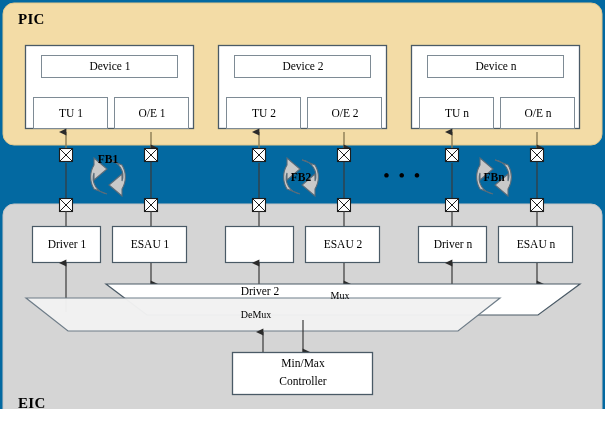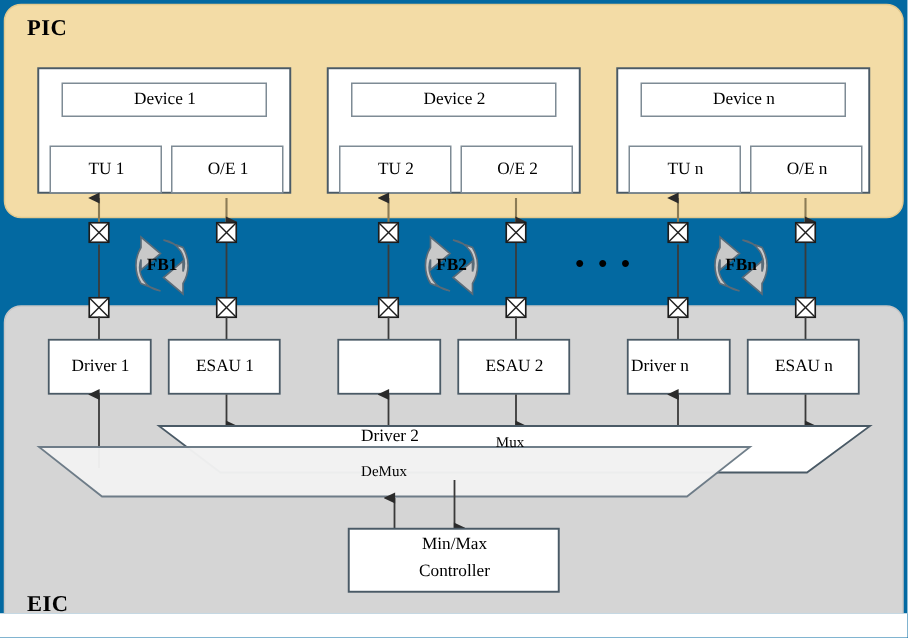--- a/index.html
+++ b/index.html
@@ -192,36 +192,36 @@
 
   </svg>
 
   <div class="lbl regionlbl" style="left:18px;top:8px;width:60px;height:22px;justify-content:flex-start;">PIC</div>
 
   <div class="lbl regionlbl" style="left:18px;top:392px;width:60px;height:22px;justify-content:flex-start;">EIC</div>
 
   <div class="lbl boxlbl" style="left:42px;top:56px;width:136px;height:22px;">Device 1</div>
   <div class="lbl boxlbl" style="left:34px;top:98px;width:74px;height:31px;">TU 1</div>
   <div class="lbl boxlbl" style="left:115px;top:98px;width:74px;height:31px;">O/E 1</div>
-  <div class="lbl fblbl" style="left:85px;top:166px;width:46px;height:22px;">FB1</div>
+  <div class="lbl fblbl" style="left:85px;top:148px;width:46px;height:22px;">FB1</div>
   <div class="lbl boxlbl" style="left:33px;top:227px;width:68px;height:36px;">Driver 1</div>
   <div class="lbl boxlbl" style="left:113px;top:227px;width:74px;height:36px;">ESAU 1</div>
 
   <div class="lbl boxlbl" style="left:235px;top:56px;width:136px;height:22px;">Device 2</div>
   <div class="lbl boxlbl" style="left:227px;top:98px;width:74px;height:31px;">TU 2</div>
   <div class="lbl boxlbl" style="left:308px;top:98px;width:74px;height:31px;">O/E 2</div>
   <div class="lbl fblbl" style="left:278px;top:166px;width:46px;height:22px;">FB2</div>
   <div class="lbl boxlbl" style="left:226px;top:227px;width:68px;height:36px;margin-top:47px;">Driver 2</div>
   <div class="lbl boxlbl" style="left:306px;top:227px;width:74px;height:36px;">ESAU 2</div>
 
   <div class="lbl boxlbl" style="left:428px;top:56px;width:136px;height:22px;">Device n</div>
   <div class="lbl boxlbl" style="left:501px;top:98px;width:74px;height:31px;">O/E n</div>
   <div class="lbl boxlbl" style="left:420px;top:98px;width:74px;height:31px;">TU n</div>
   <div class="lbl fblbl" style="left:471px;top:166px;width:46px;height:22px;">FBn</div>
-  <div class="lbl boxlbl" style="left:406px;top:227px;width:68px;height:36px;text-align:center;">Driver n</div>
+  <div class="lbl boxlbl" style="left:419px;top:227px;width:68px;height:36px;text-align:center;">Driver n</div>
   <div class="lbl boxlbl" style="left:499px;top:227px;width:74px;height:36px;">ESAU n</div>
 
   <div class="lbl dots" style="left:383px;top:165px;width:40px;height:20px;">• • •</div>
 
   <div class="lbl muxlbl" style="left:310px;top:287px;width:60px;height:17px;">Mux</div>
   <div class="lbl muxlbl" style="left:222px;top:306px;width:68px;height:17px;">DeMux</div>
 
   <div class="lbl boxlbl" style="left:233px;top:355px;width:140px;height:18px;">Min/Max</div>
   <div class="lbl boxlbl" style="left:233px;top:373px;width:140px;height:18px;">Controller</div>
 

